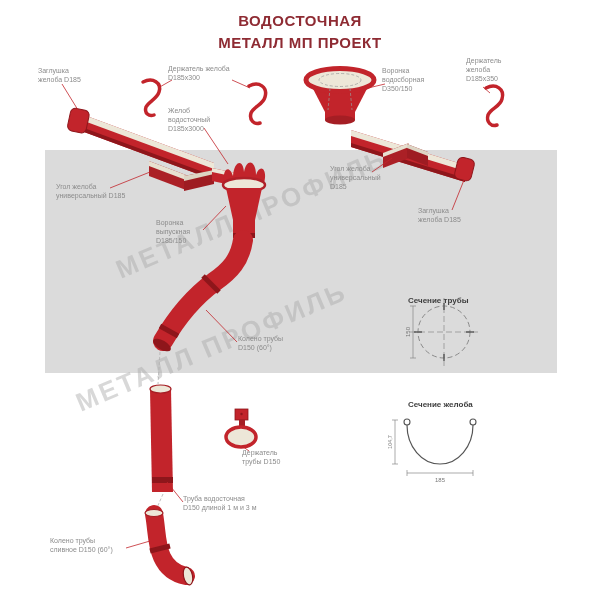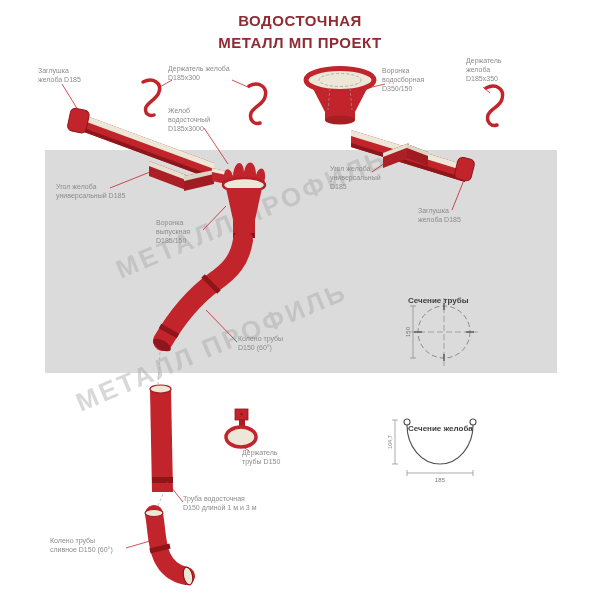--- a/index.html
+++ b/index.html
@@ -203,15 +203,15 @@
   <div class="lbl" style="left:238px;top:334px;">Колено трубы
 D150 (60°)</div>
   <div class="lbl" style="left:242px;top:448px;">Держатель
 трубы D150</div>
   <div class="lbl" style="left:183px;top:494px;">Труба водосточная
 D150 длиной 1 м и 3 м</div>
   <div class="lbl" style="left:50px;top:536px;">Колено трубы
 сливное D150 (60°)</div>
 
   <div class="sec-title" style="left:408px;top:296px;">Сечение трубы</div>
-  <div class="sec-title" style="left:408px;top:424px;">Сечение желоба</div>
+  <div class="sec-title" style="left:408px;top:400px;">Сечение желоба</div>
 
 </div>
 
 </body></html>

